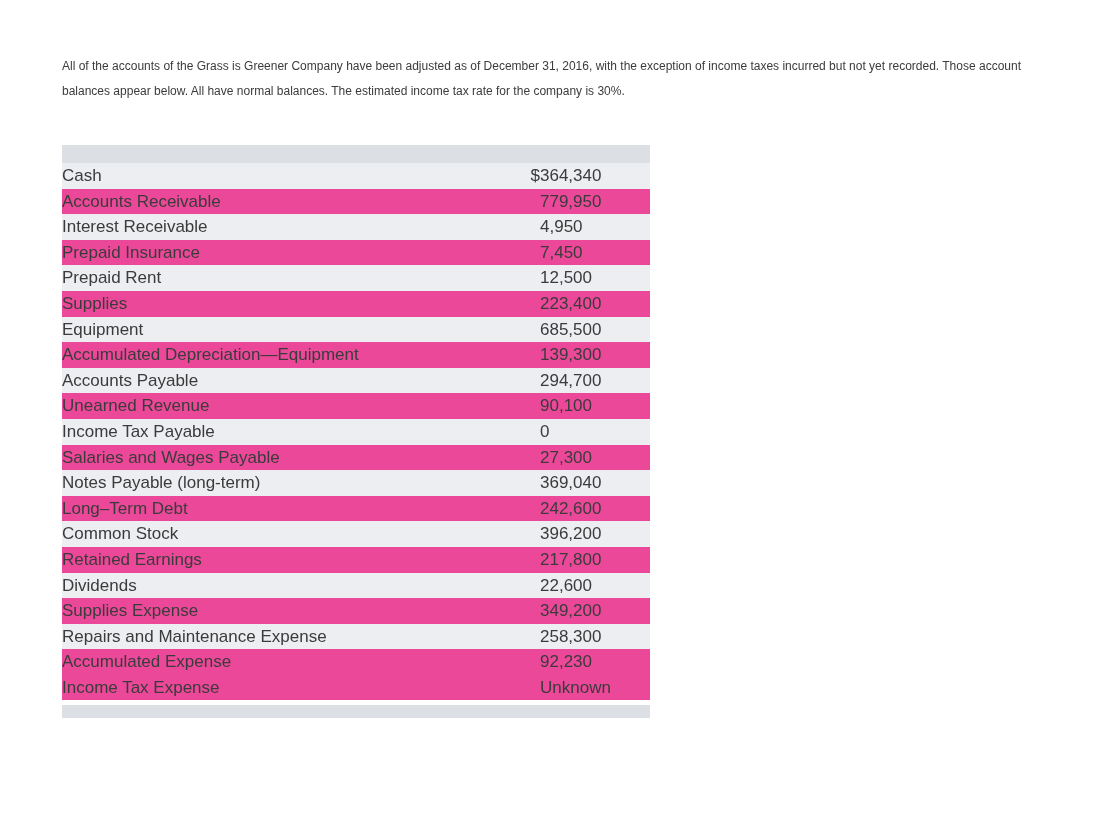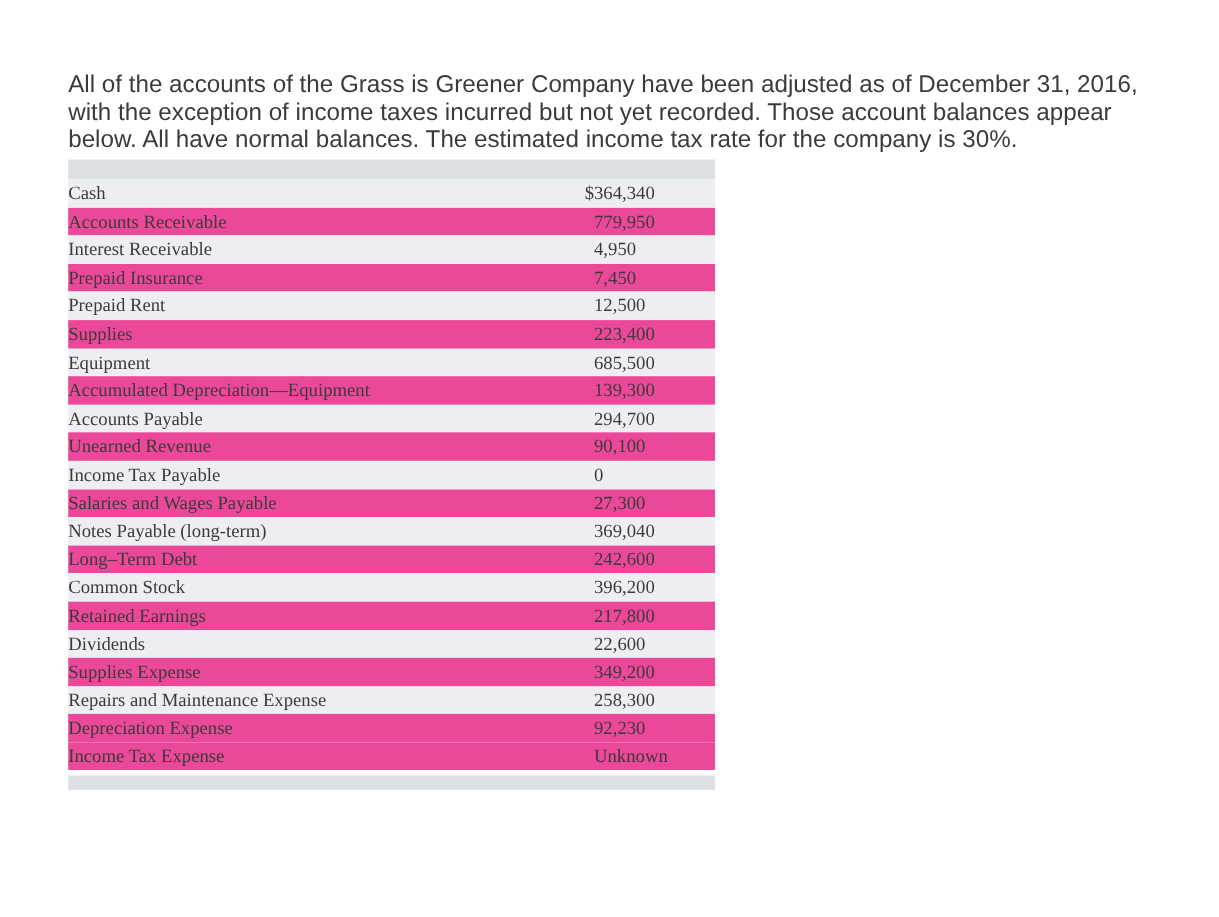--- a/index.html
+++ b/index.html
@@ -15,21 +15,21 @@
     width: 1108px;
     height: 834px;
     background: #ffffff;
     overflow: hidden;
   }
   .intro {
     position: absolute;
     left: 62px;
     top: 42px;
     width: 1005px;
-    font-size: 22px;
+    font-size: 12px;
     line-height: 25px;
     color: #3b3b3b;
   }
   .table-wrap {
     position: absolute;
     left: 62px;
     top: 145px;
     width: 588px;
   }
   .band-top {
@@ -42,21 +42,20 @@
     margin-top: 5px;
   }
   table.accounts {
     width: 100%;
     border-collapse: collapse;
     font-size: 17px;
     color: #3b3b3b;
   }
   table.accounts tr {
     height: 25.6px;
-    font-family: Liberation Serif, serif;
   }
   table.accounts tr.odd td {
     background: #eceef1;
   }
   table.accounts tr.even td {
     background: #ec4899;
   }
   table.accounts td {
     padding: 0;
     vertical-align: middle;
@@ -179,21 +178,21 @@
             <td class="acct-name">Supplies Expense</td>
             <td class="acct-sym"></td>
             <td class="acct-val">349,200</td>
           </tr>
           <tr class="odd">
             <td class="acct-name">Repairs and Maintenance Expense</td>
             <td class="acct-sym"></td>
             <td class="acct-val">258,300</td>
           </tr>
           <tr class="even">
-            <td class="acct-name">Depreciation Expense</td>
+            <td class="acct-name">Accumulated Expense</td>
             <td class="acct-sym"></td>
             <td class="acct-val">92,230</td>
           </tr>
           <tr class="even">
             <td class="acct-name">Income Tax Expense</td>
             <td class="acct-sym"></td>
             <td class="acct-val">Unknown</td>
           </tr>
         </tbody>
     </table>

